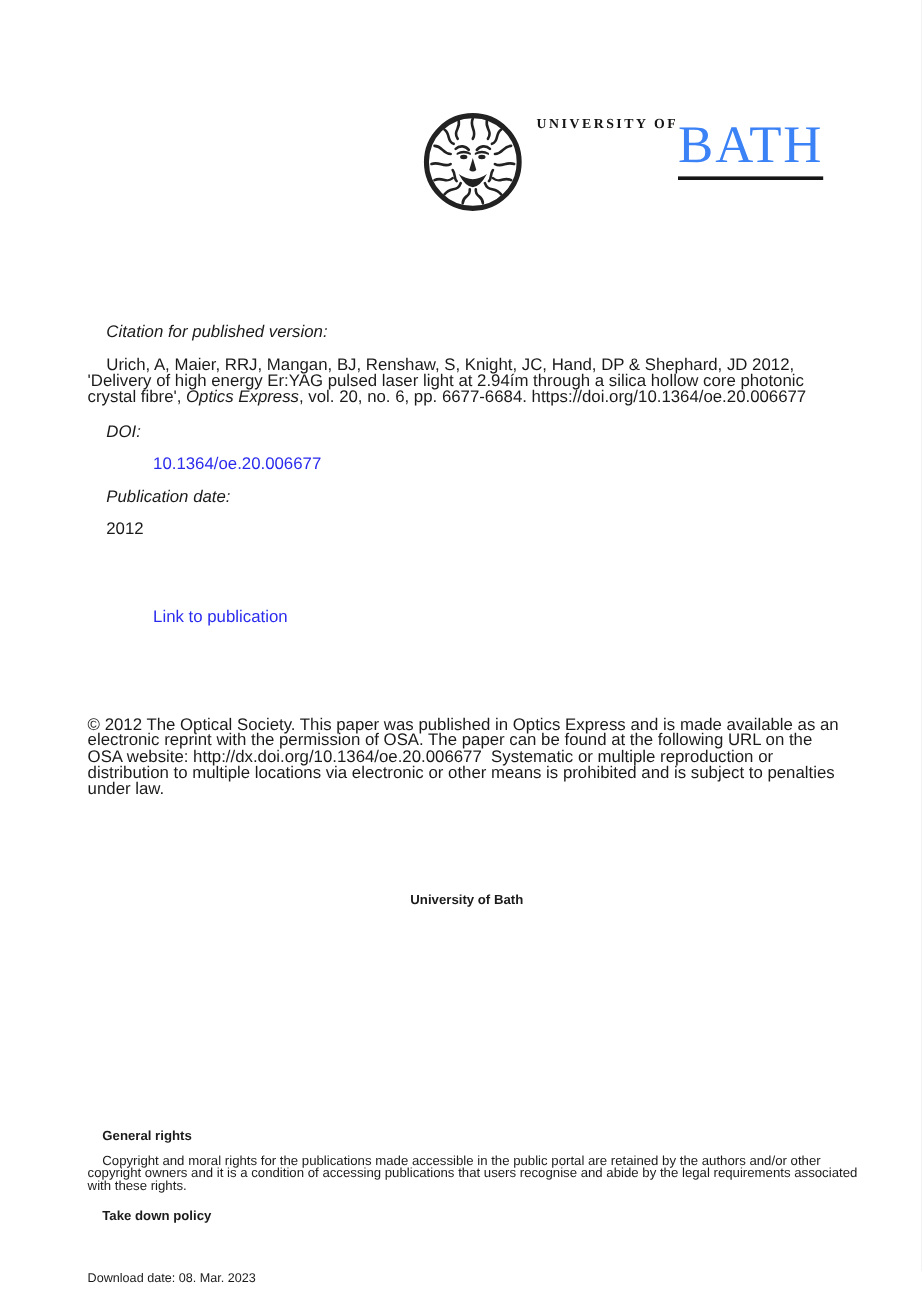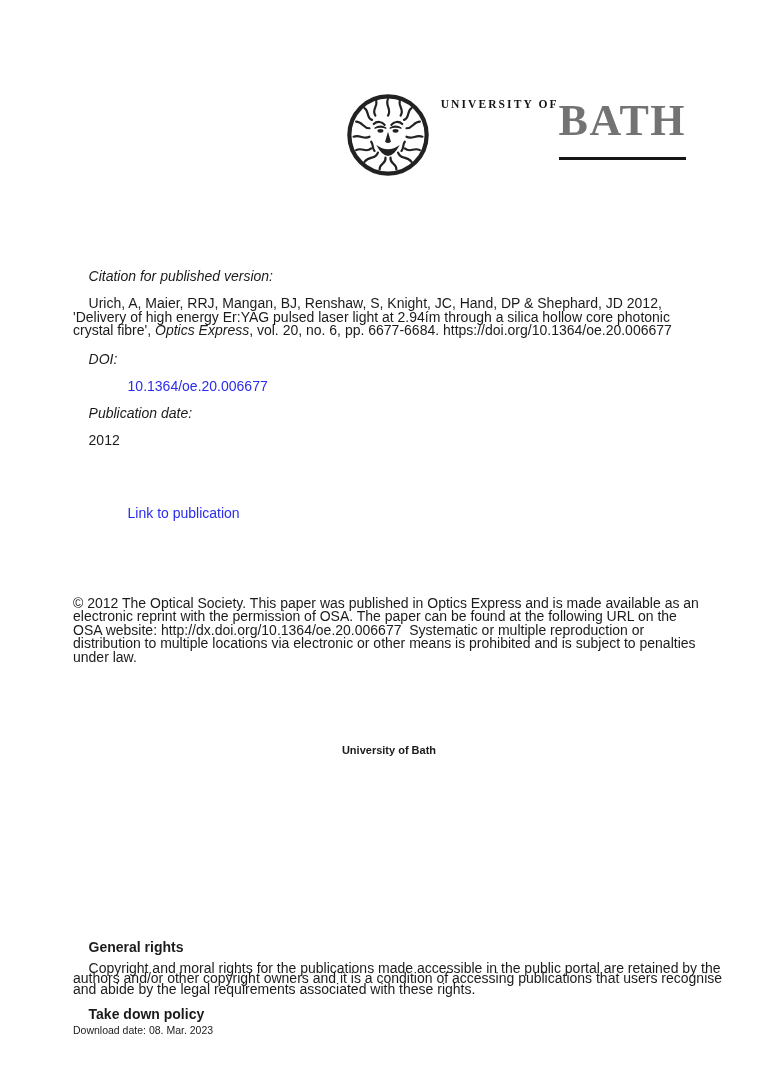--- a/index.html
+++ b/index.html
@@ -20,48 +20,47 @@
   .emblem{width:84px;height:84px;display:block;}
   .logo-text{display:flex;flex-direction:row;padding-top:5px;}
   .logo-top{
     font-family:"Liberation Serif","DejaVu Serif",serif;
     font-weight:bold;font-size:11.5px;letter-spacing:2.1px;
     color:#161616;white-space:nowrap;
   }
   .logo-bath{
     font-family:"Liberation Serif","DejaVu Serif",serif;
     font-size:44px;line-height:46px;letter-spacing:1.5px;
-    color:#737373;white-space:nowrap;
-    border-bottom:3px solid #161616;padding-bottom:13px;
+    color:#3b82f6;white-space:nowrap;
+    border-bottom:3px solid #161616;padding-bottom:3px;
     align-self:flex-start;
-    font-weight:bold;
   }
 
   
   .t11{font-size:14px;line-height:13.4px;white-space:pre-wrap;}
   .italic{font-style:italic;}
   .link{color:#2b2bee;text-decoration:none;cursor:pointer;margin-left:39px;}
   .citation{top:257px;}
   .doi{top:340px;}
   .pubdate{top:394px;}
   .linkpub{top:494px;}
   .copyright{top:597px;}
 
   .uob-heading{top:744px;font-size:11px;font-weight:bold;text-align:center;}
 
   .altfmt{top:854px;}
   .altfmt .h{font-size:17.5px;font-weight:bold;line-height:23px;}
   .altfmt .b{font-size:16px;line-height:22.5px;}
 
-  .small{font-size:14px;line-height:10.6px;white-space:pre-wrap;width:652px;}
+  .small{font-size:11px;line-height:10.6px;white-space:pre-wrap;width:652px;}
   .small .h{font-weight:bold;}
   .rights{top:931px;}
   .takedown{top:998px;}
 
-  .download{top:1024px;font-size:10.5px;}
+  .download{top:1059px;font-size:10.5px;}
 </style>
 </head>
 <body>
 
 <div class="page">
 
   <div class="abs logo">
     <span>
       <svg class="emblem" viewBox="0 0 100 100" xmlns="http://www.w3.org/2000/svg">
         <circle cx="50" cy="50" r="46" fill="#ffffff" stroke="#222222" stroke-width="5"></circle>

